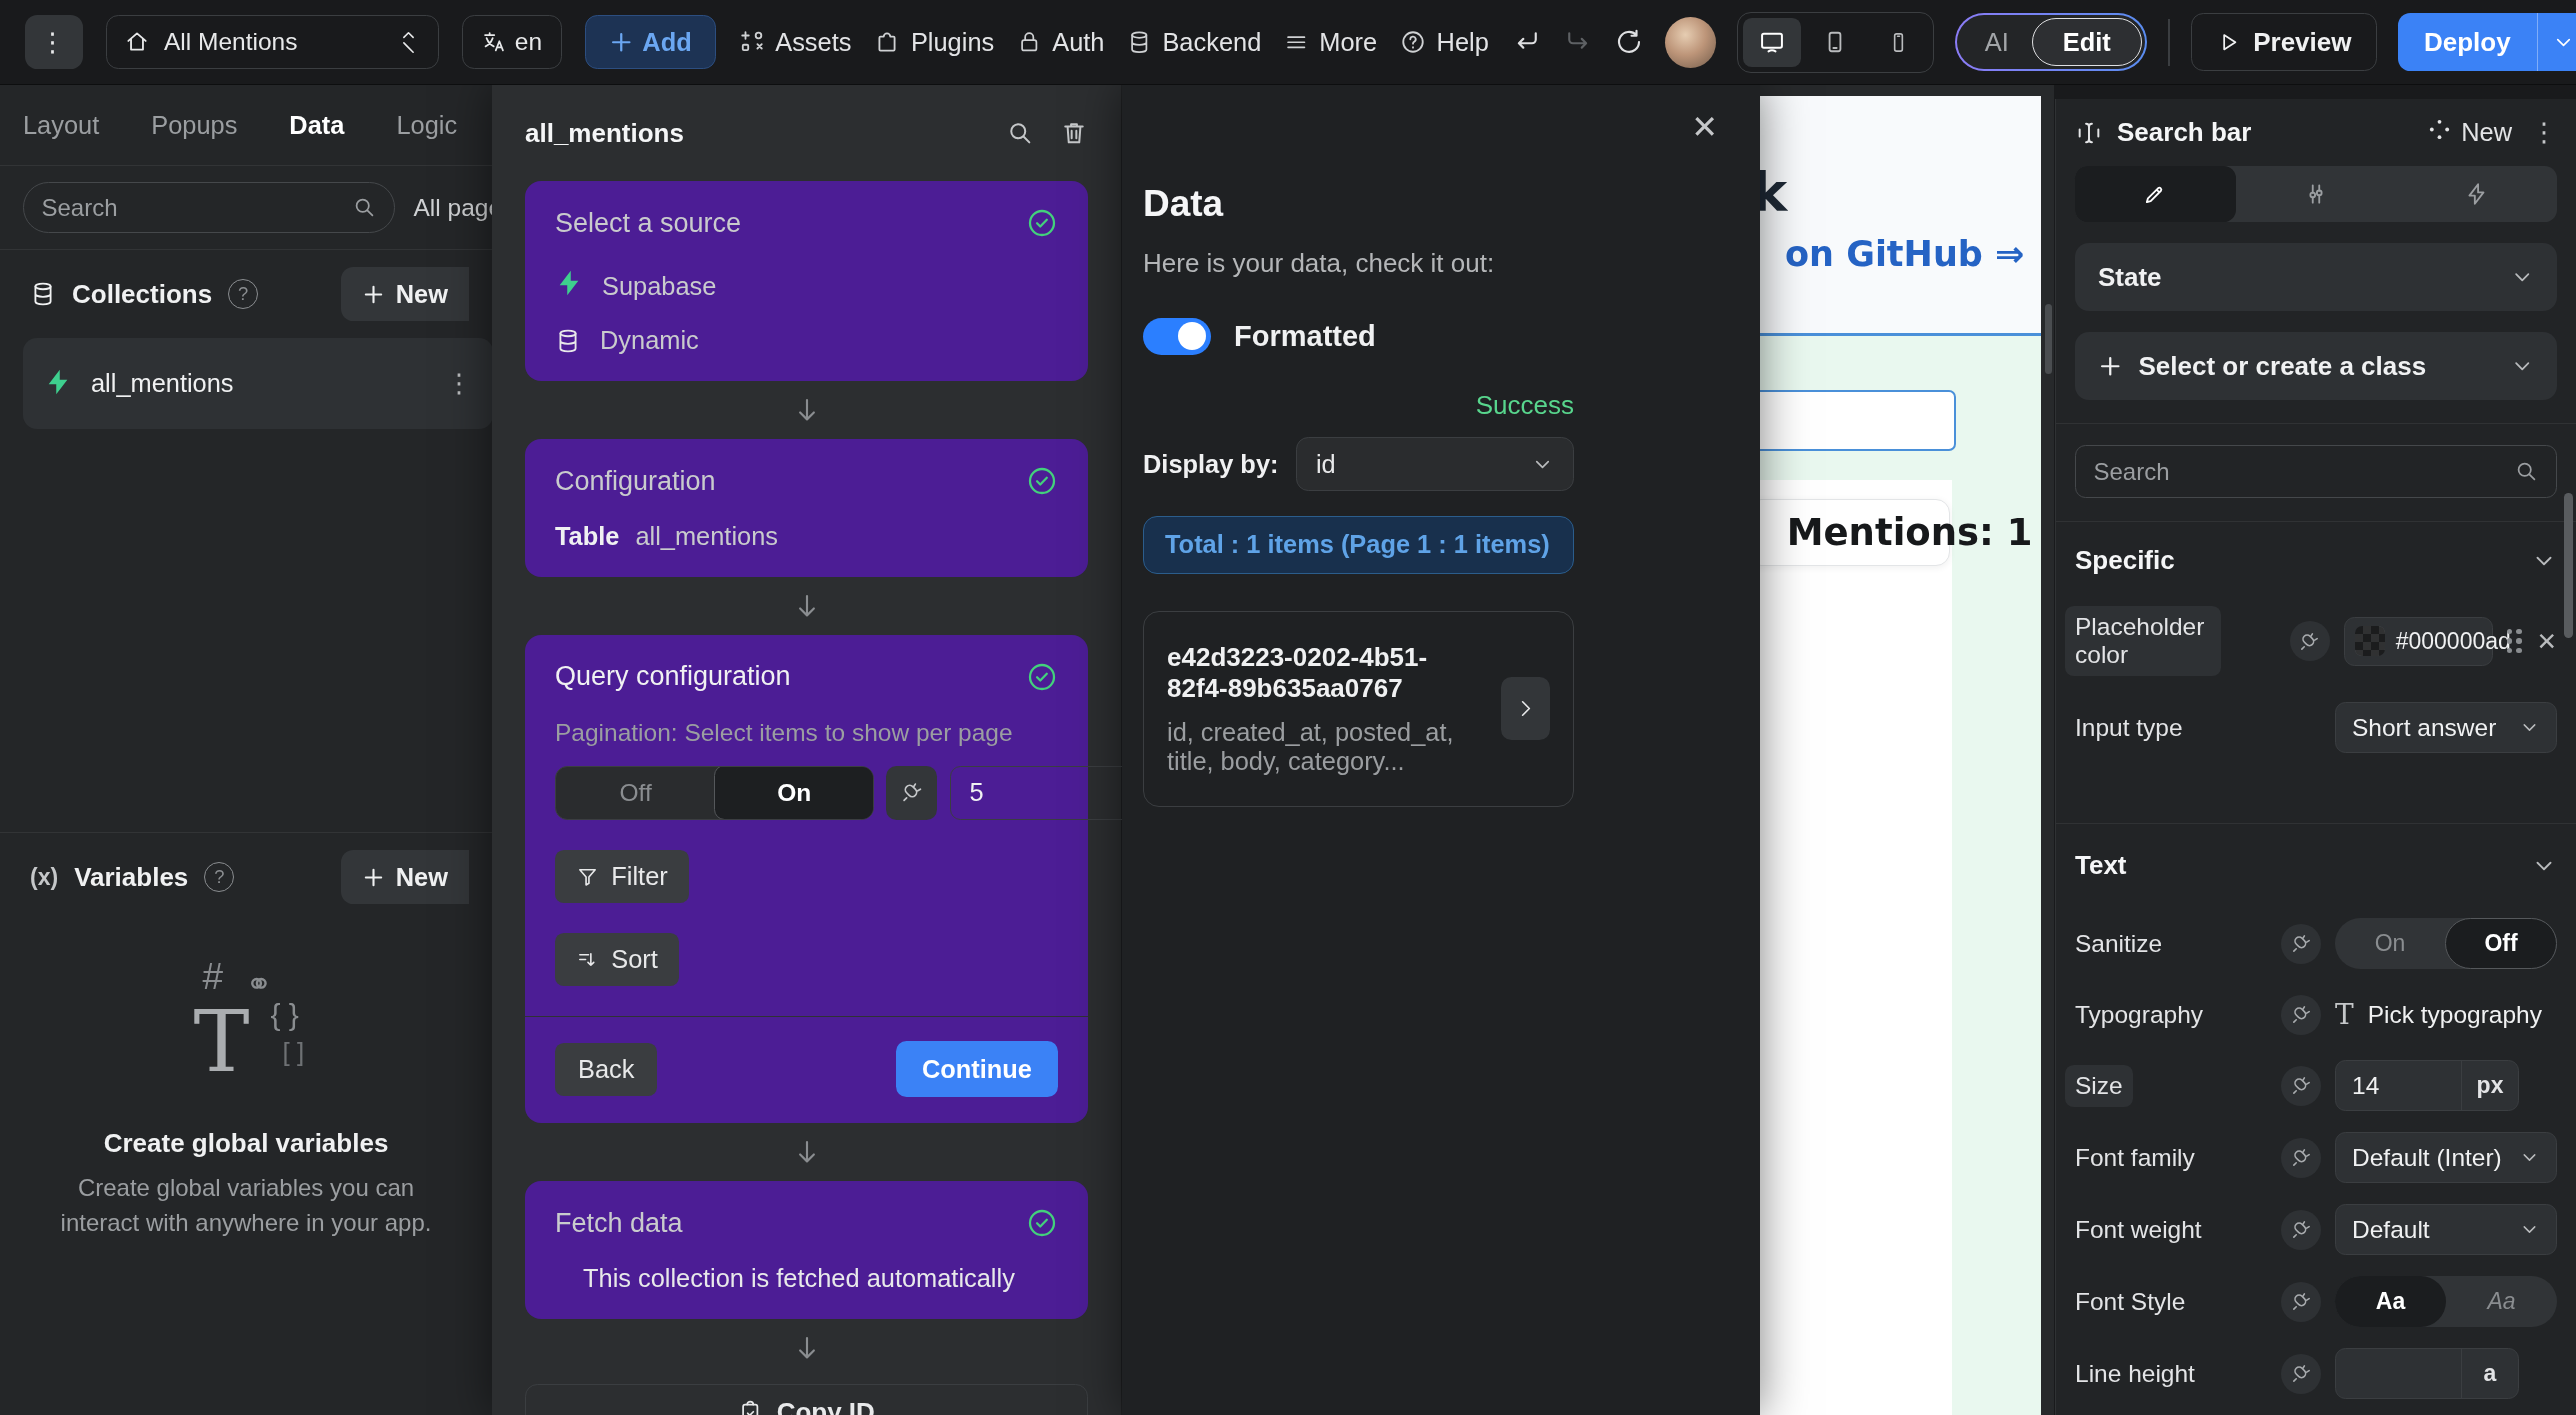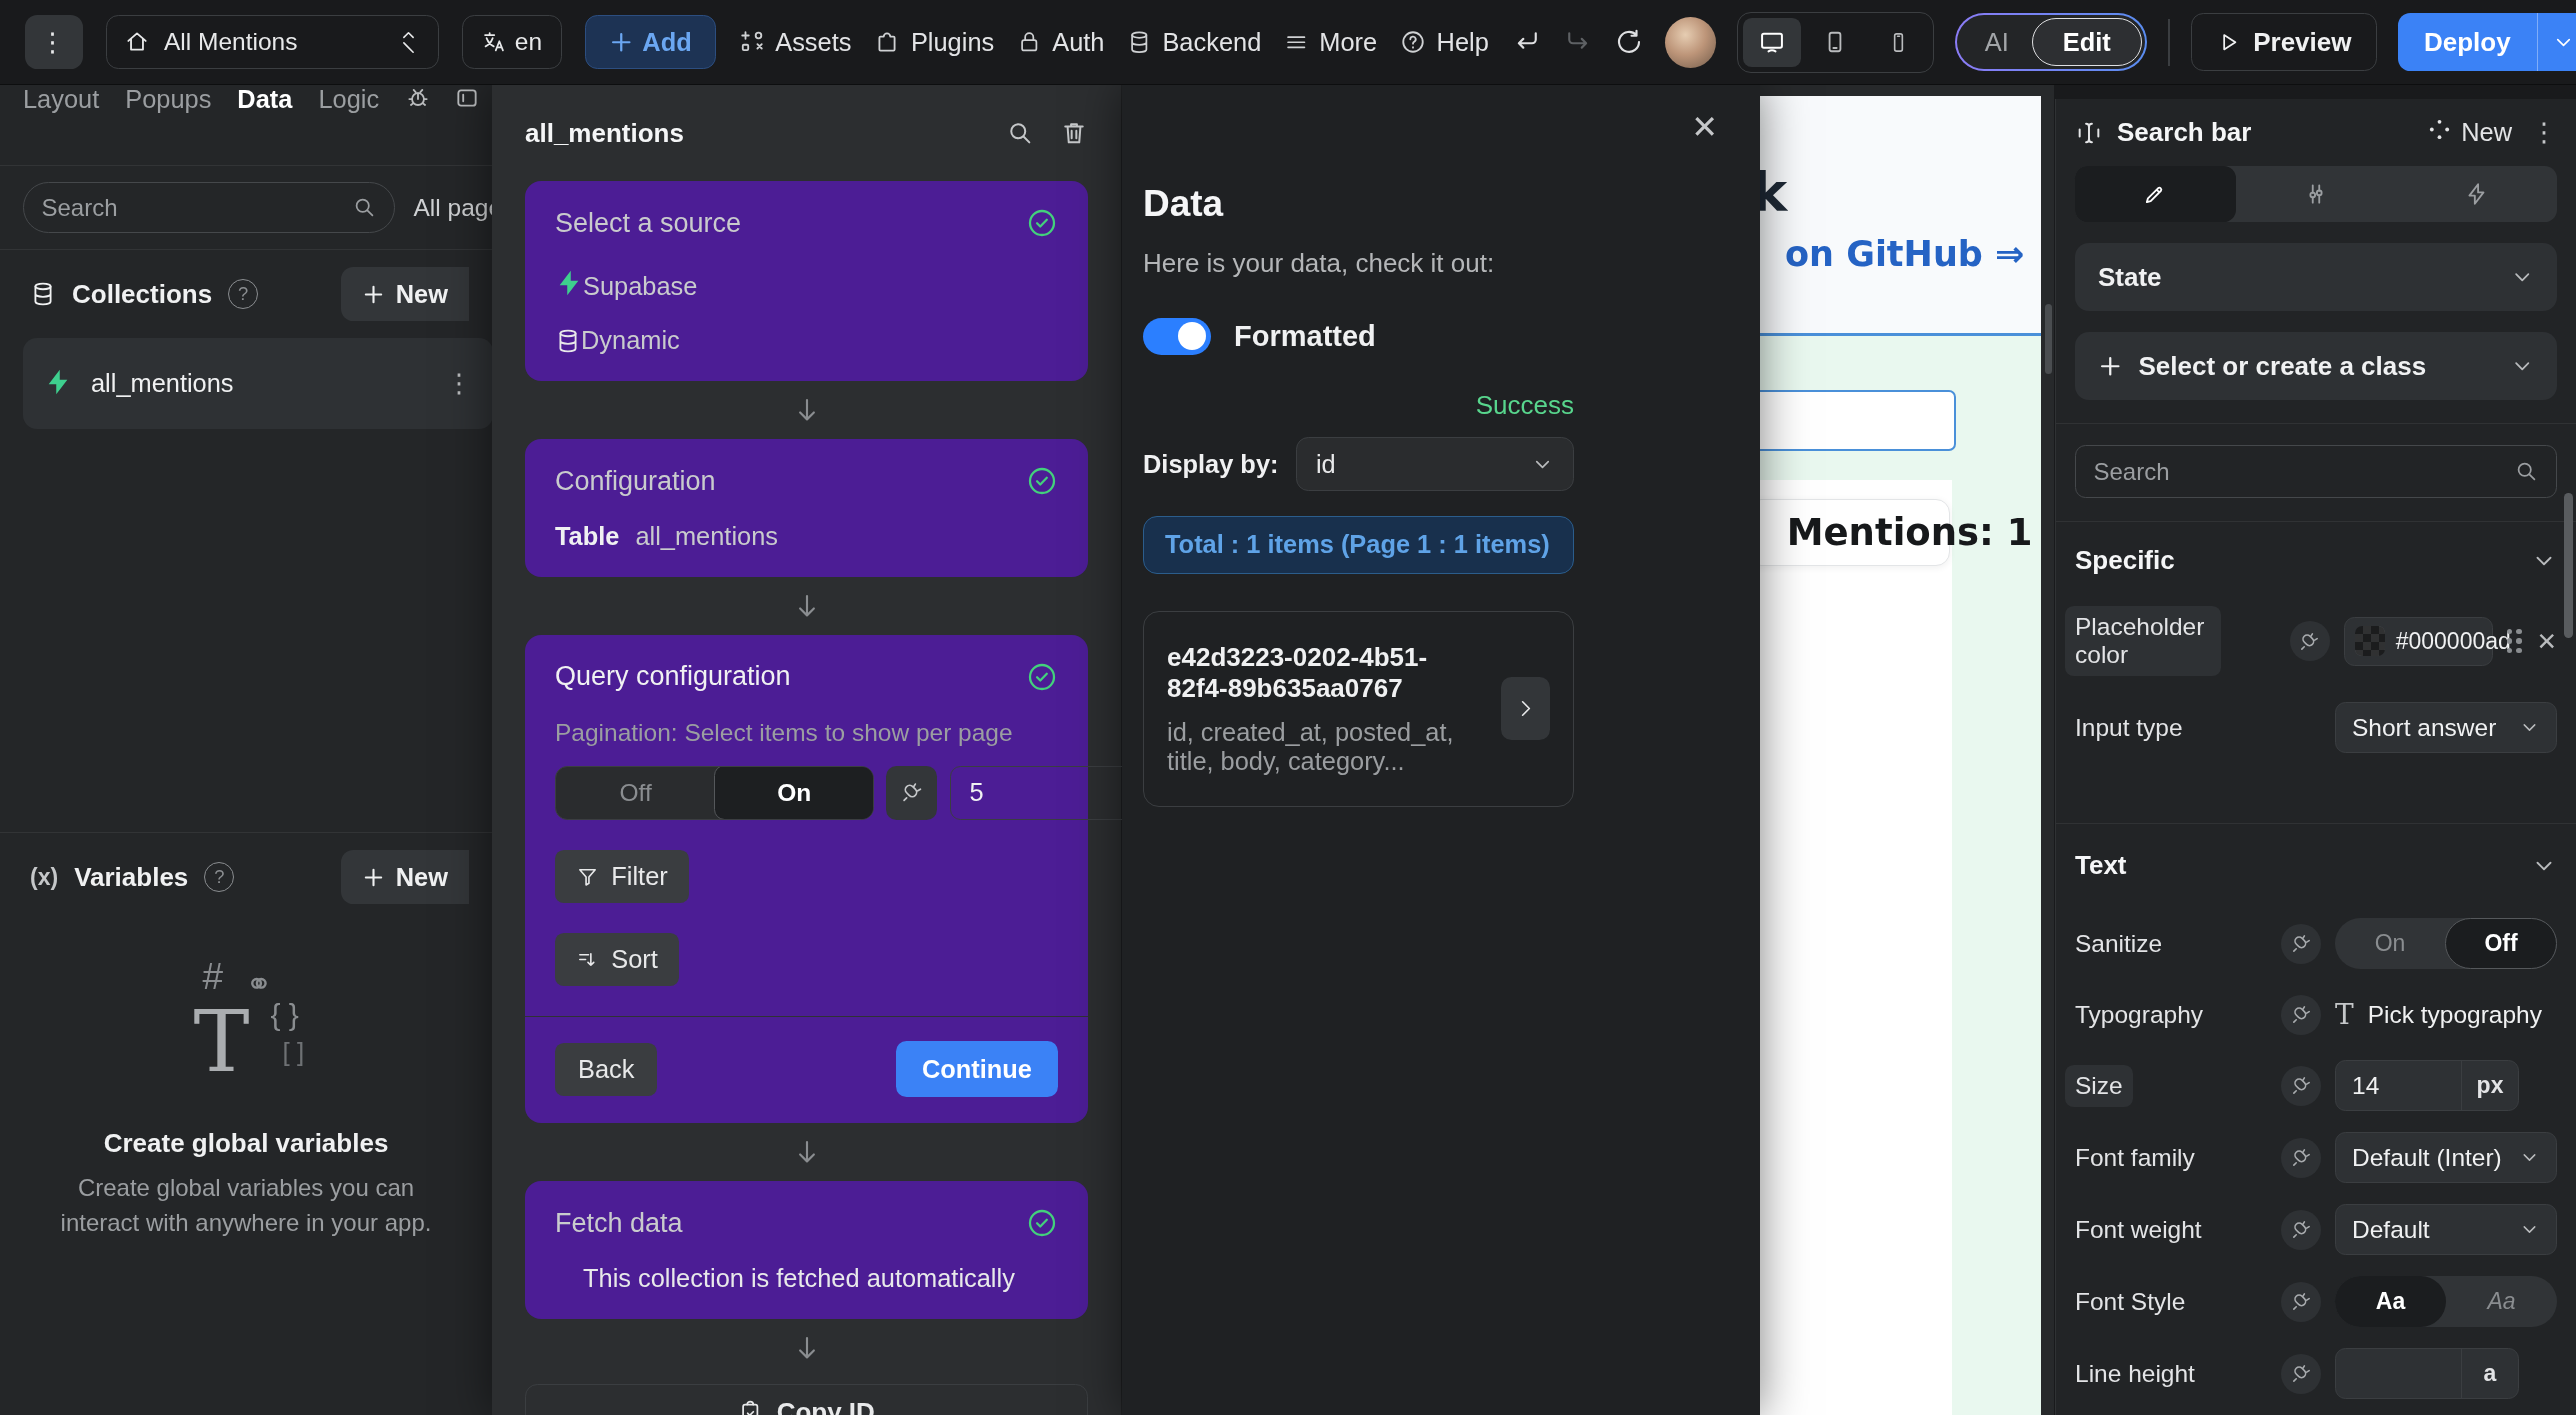--- a/index.html
+++ b/index.html
@@ -41,21 +41,21 @@
   .tb-divider { width:1.8px; height:47px; background:#3b3e41; }
   .preview-btn { display:flex; align-items:center; gap:12.3px; height:58px; padding:0 24.5px;
     border:1.8px solid #3b3e41; border-radius:12.3px; color:#f0f1f2; font-size:26px; font-weight:600; }
   .deploy-btn { display:flex; align-items:stretch; height:58px; border-radius:12.3px; overflow:hidden; background:#3b82f6; }
   .deploy-main { display:flex; align-items:center; padding:0 26px; color:#fff; font-size:26px; font-weight:700; }
   .deploy-sep { width:1.8px; background:rgba(255,255,255,.35); }
   .deploy-caret { display:flex; align-items:center; padding:0 14px; color:#fff; }
 
   
   .left-panel { position:absolute; left:0; top:85px; width:492px; height:1331px; background:#242628; }
-  .lp-tabs { height:81px; display:flex; padding:0 23px; gap:26px;
+  .lp-tabs { height:81px; display:flex; align-items:center; padding:0 23px; gap:52px;
     border-bottom:1.8px solid #323436; }
   .lp-tab { font-size:25.4px; color:#9b9ea1; }
   .lp-tab.active { color:#ffffff; font-weight:700; }
   .lp-tabicons { margin-left:auto; display:flex; gap:23px; color:#b9bbbd; }
   .lp-search-row { height:84px; display:flex; align-items:center; padding:0 23px; gap:19px;
     border-bottom:1.8px solid #323436; }
   .lp-search { flex:0 0 251px; height:51px; border:1.8px solid #45484b; border-radius:25.4px;
     display:flex; align-items:center; padding:0 17.5px; color:#9b9ea1; }
   .lp-search input { flex:1; background:transparent; border:none; outline:none; color:#e8e9ea; font-size:24px;
     font-family:"Liberation Sans",sans-serif; }
@@ -108,21 +108,21 @@
   .editor-panel { position:absolute; left:492px; top:85px; width:629px; height:1331px; background:#2c2e30;
     box-shadow:0 0 44px rgba(0,0,0,.5); z-index:20; padding:0 33px; }
   .ep-header { height:96px; display:flex; align-items:center; }
   .ep-title { color:#f5f6f7; font-size:26px; font-weight:700; }
   .ep-hicons { margin-left:auto; display:flex; gap:26px; color:#c5c7c9; }
   .card { background:#4c1d95; border-radius:16px; padding:26px 30px; }
   .card-head { display:flex; align-items:center; }
   .card-title { color:#c9cbcd; font-size:27px; }
   .card-title.bright { color:#f0f1f2; }
   .check-ic { margin-left:auto; color:#43d17c; }
-  .src-row { display:flex; align-items:center; margin-top:23px; color:#c9cbcd; font-size:25.4px; }
+  .src-row { display:flex; align-items:center; gap:19px; margin-top:23px; color:#c9cbcd; font-size:25.4px; }
   .src-row.first { margin-top:30px; }
   .flow-arrow { display:flex; justify-content:center; padding:14px 0; color:#8a8d90; }
   .tbl-row { margin-top:24.5px; display:flex; gap:16px; font-size:25.4px; }
   .tbl-lbl { color:#f0f1f2; font-weight:700; }
   .tbl-val { color:#c9cbcd; }
   .pag-lbl { margin-top:26px; color:#9b9ea1; font-size:24.5px; }
   .pag-row { margin-top:19px; display:flex; align-items:center; gap:12.3px; }
   .seg2 { flex:0 0 319px; height:54px; background:#2a2c2e; border:1.8px solid #3b3e41; border-radius:12.3px;
     display:flex; padding:0; overflow:hidden; }
   .seg2 .opt { flex:1; display:flex; align-items:center; justify-content:center; color:#8a8d90; font-size:24.5px; }

